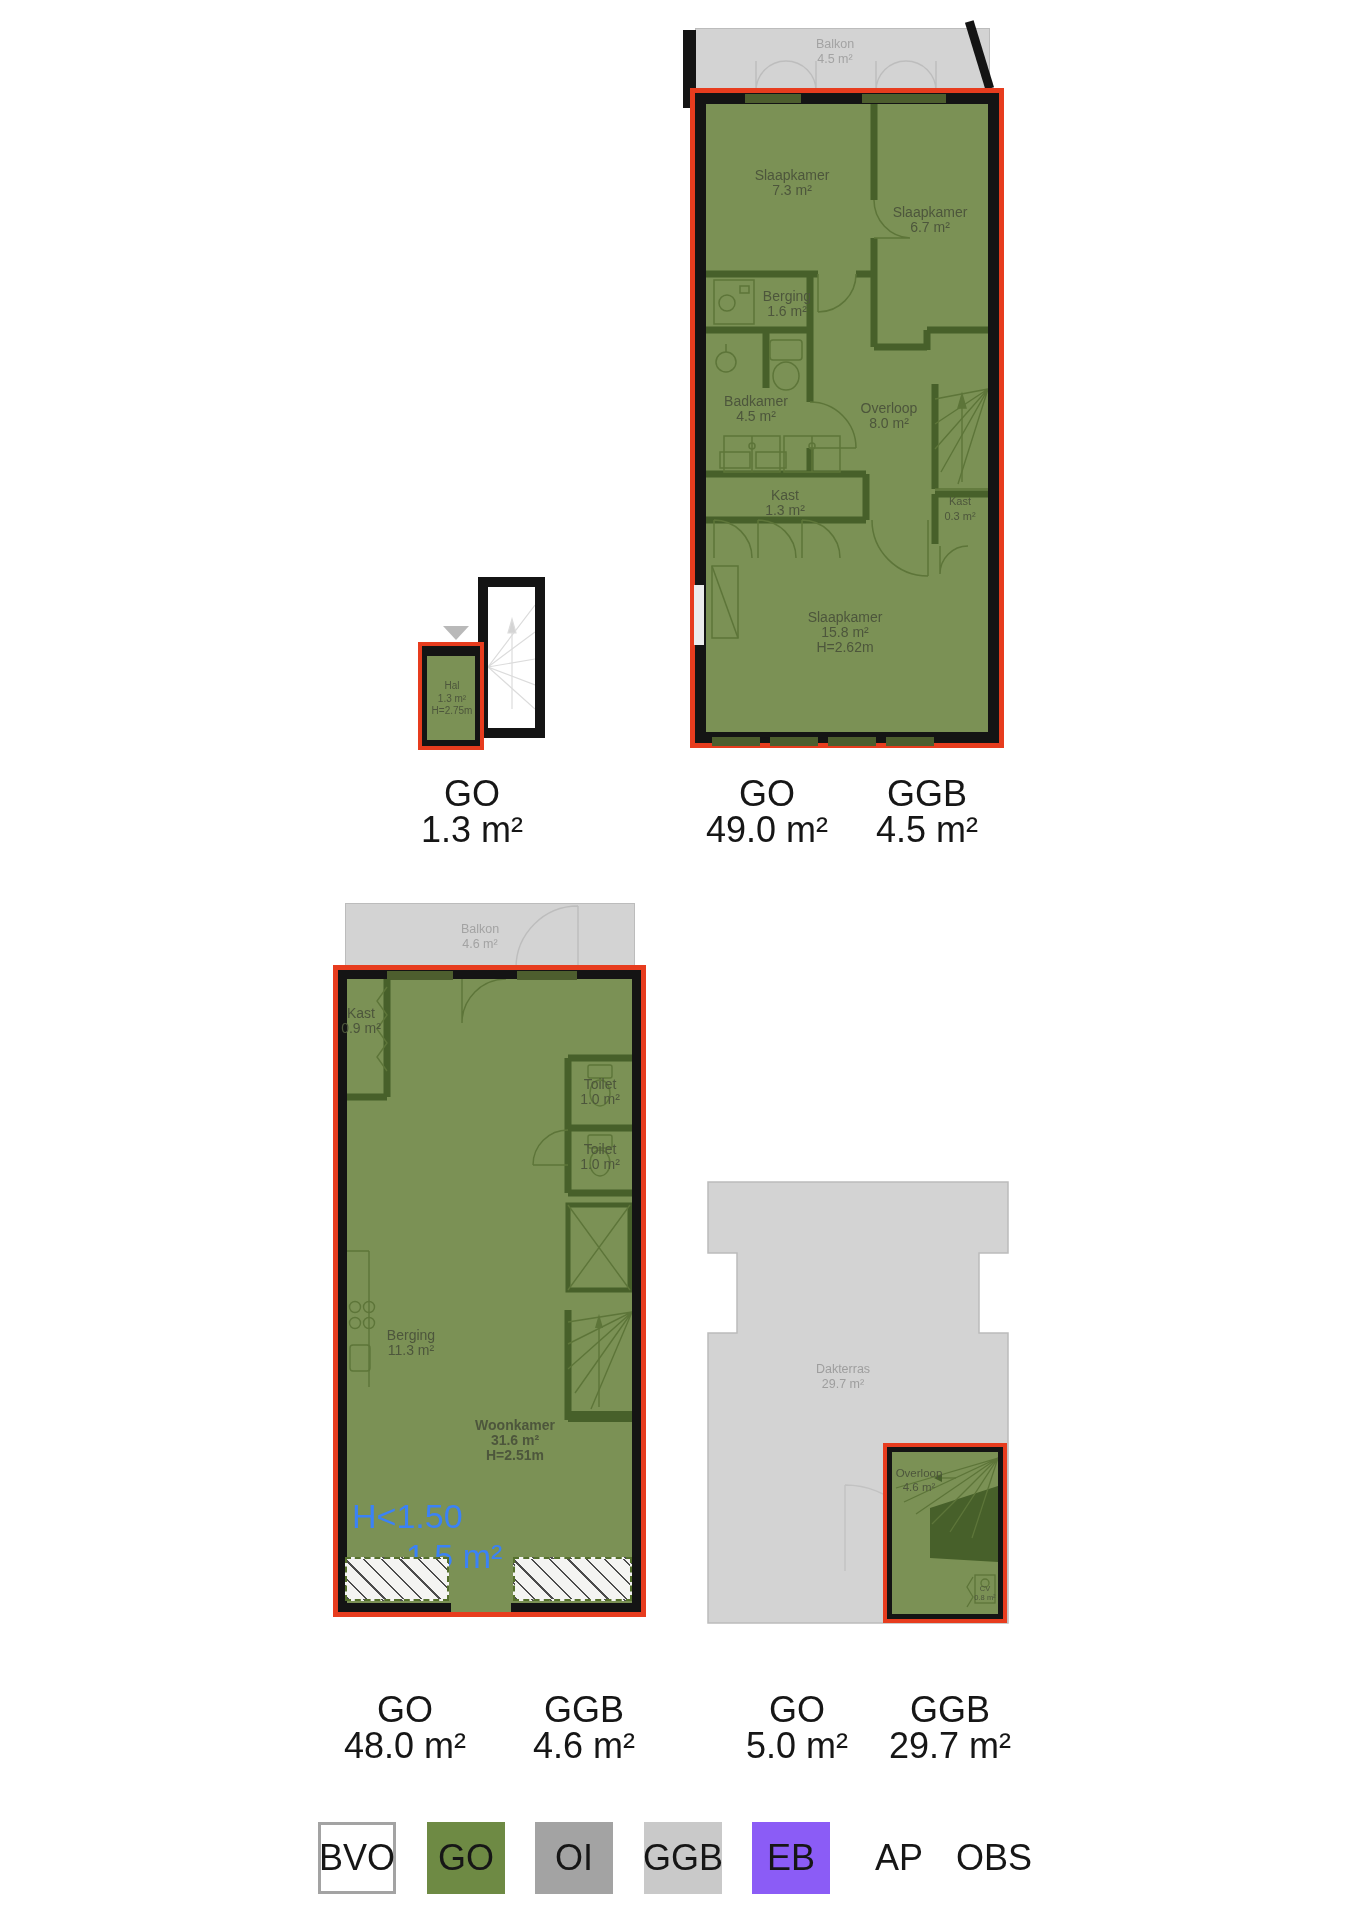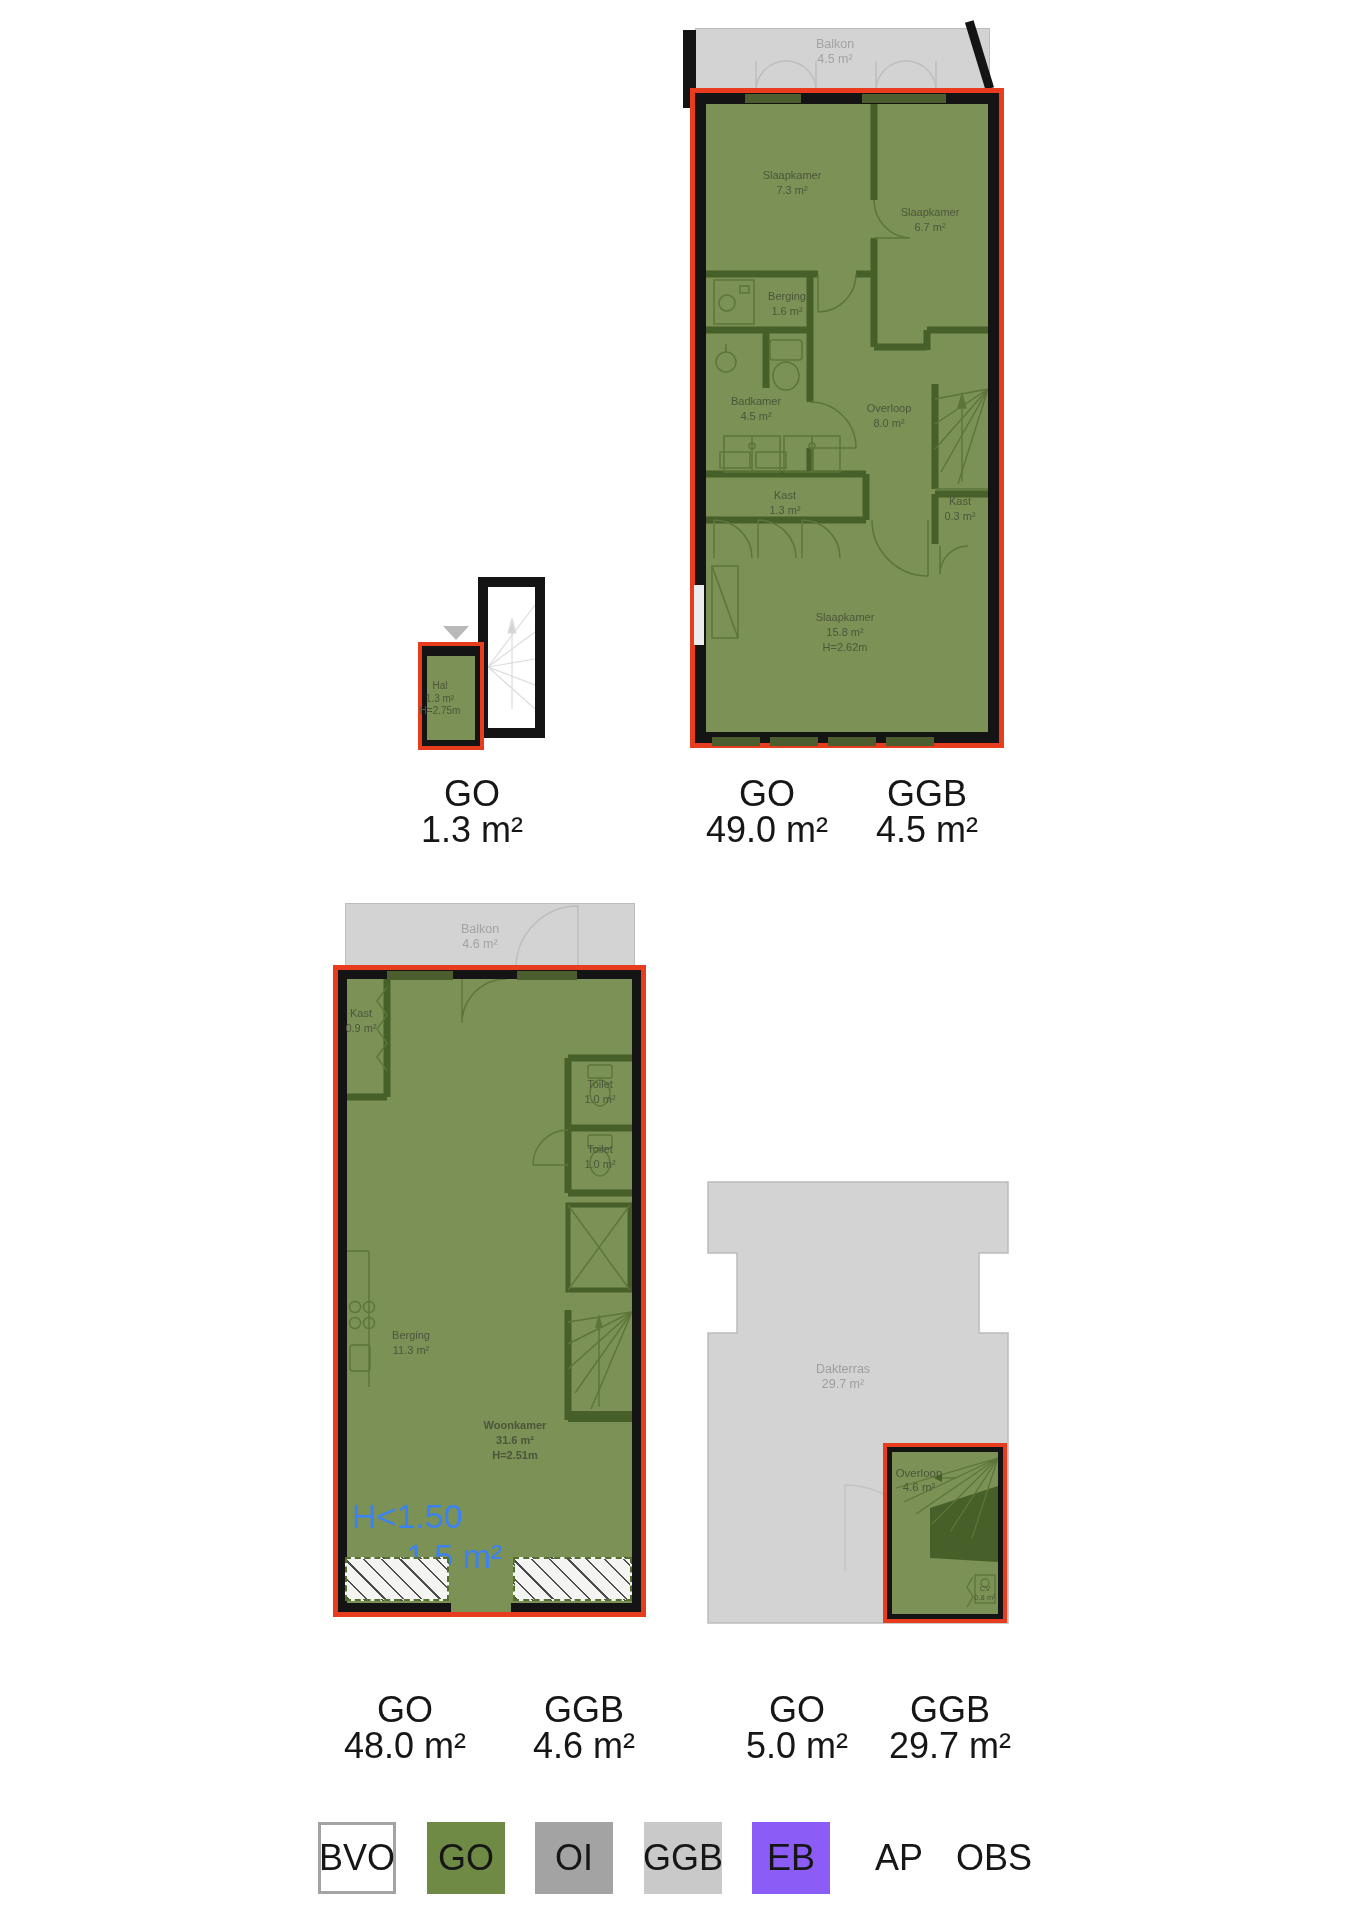--- a/index.html
+++ b/index.html
@@ -7,21 +7,21 @@
           font-family:"Liberation Sans","DejaVu Sans",sans-serif;}
   .abs{position:absolute;}
   
   .redbox{position:absolute;border:6px solid #e73c1e;box-sizing:border-box;}
   .wall{position:absolute;background:#141414;}
   .green{position:absolute;background:#7b9155;}
   .grayarea{position:absolute;background:#d3d3d3;border:1px solid #bcbcbc;box-sizing:border-box;}
   .win{position:absolute;background:#4d5e2e;}
   
   .rlabel{position:absolute;transform:translate(-50%,-50%);text-align:center;color:#4d563c;
-          font-size:11px;line-height:15px;white-space:nowrap;}
+          font-size:14px;line-height:15px;white-space:nowrap;}
   .glabel{position:absolute;transform:translate(-50%,-50%);text-align:center;color:#a3a3a3;
           font-size:12.5px;line-height:15px;white-space:nowrap;}
   .area-label{position:absolute;transform:translateX(-50%);text-align:center;color:#161616;
           font-size:36px;line-height:36px;}
   .lowh{position:absolute;color:#3b82f6;font-size:34px;line-height:40px;}
   .hatch{position:absolute;background:
           repeating-linear-gradient(45deg, rgba(20,20,20,.75) 0 1.6px, rgba(0,0,0,0) 1.6px 13px),#f4f4f2;
           border:2px dashed #55702c;box-sizing:border-box;}
   
   .lg-box{position:absolute;top:1822px;width:78px;height:72px;display:flex;align-items:center;
@@ -150,21 +150,21 @@
         <path d="M0,80 L47,18 M0,80 L47,45 M0,80 L47,72 M0,80 L47,98 M0,80 L47,122"></path>
         <path d="M24,122 V42"></path>
           <polygon points="20,46 28,46 24,32" fill="#d4d4d4"></polygon>
       </g>
     </svg>
   </div>
   <div class="tri" style="left:443px;top:626px;"></div>
   <div class="redbox" style="left:418px;top:642px;width:66px;height:108px;border-width:5px;"></div>
   <div class="wall" style="left:422px;top:646px;width:58px;height:100px;"></div>
   <div class="green" style="left:427px;top:656px;width:48px;height:84px;"></div>
-  <div class="rlabel" style="left:440px;top:699px;font-size:10px;line-height:12.5px;">
+  <div class="rlabel" style="left:452px;top:699px;font-size:10px;line-height:12.5px;">
     <div>Hal</div>
     <div>1.3 m²</div>
     <div>H=2.75m</div>
   </div>
 
   <div class="area-label" style="left:472px;top:776px;">
     <div>GO</div>
     <div>1.3 m²</div>
   </div>
   <div class="area-label" style="left:767px;top:776px;">

